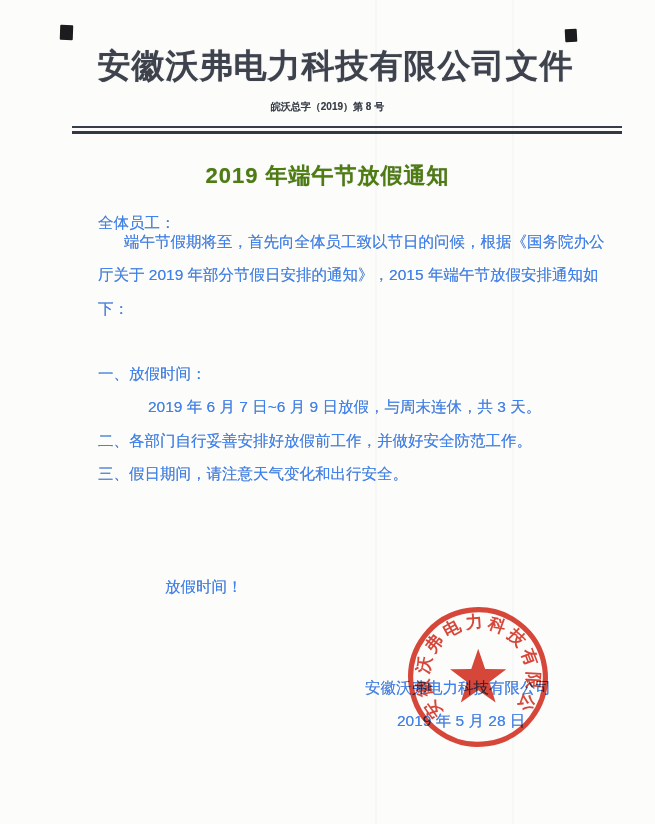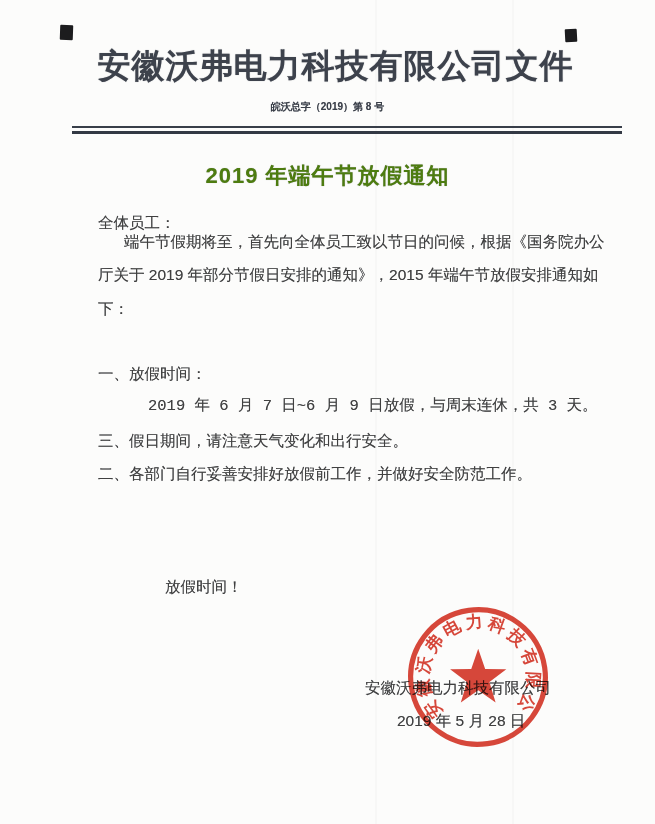--- a/index.html
+++ b/index.html
@@ -36,29 +36,29 @@
     border-top:2px solid #383e49;border-bottom:3px solid #333944;
     background:transparent;
   }
   .notice-title{
     position:absolute;top:161px;left:0;width:100%;
     text-align:center;font-size:22px;font-weight:700;letter-spacing:1px;
     color:#4d7c0f;text-shadow:0 0 .8px rgba(59,64,74,.45);
     white-space:nowrap;
   }
   .bodytext{
-    font-size:15.5px;line-height:33.4px;color:#404040;
+    font-size:15.5px;line-height:33.4px;color:#3b82f6;
     text-shadow:0 0 .6px rgba(62,67,77,.5);
     white-space:nowrap;
   }
   .salutation{position:absolute;top:206px;left:98px;}
   .intro{position:absolute;top:225px;left:98px;}
   .intro .l1{padding-left:26px;}
   .list{position:absolute;top:357px;left:98px;}
-  .list .detail{padding-left:50px;font-family:Liberation Mono, monospace;}
+  .list .detail{padding-left:50px;}
   .closing{position:absolute;top:570px;left:165px;}
   .sig-company{position:absolute;top:671px;left:365px;}
   .sig-date{position:absolute;top:704px;left:397px;}
 
   .seal{
     position:absolute;left:404px;top:603px;width:148px;height:148px;
     mix-blend-mode:multiply;opacity:.93;filter:blur(.3px);
   }
 </style>
 </head>
@@ -83,22 +83,22 @@
 
   <div class="bodytext intro">
     <div class="l1">端午节假期将至，首先向全体员工致以节日的问候，根据《国务院办公</div>
     <div class="l2">厅关于 2019 年部分节假日安排的通知》，2015 年端午节放假安排通知如</div>
     <div class="l3">下：</div>
   </div>
 
   <div class="bodytext list">
     <div>一、放假时间：</div>
     <div class="detail">2019 年 6 月 7 日~6 月 9 日放假，与周末连休，共 3 天。</div>
+    <div>二、各部门自行妥善安排好放假前工作，并做好安全防范工作。</div>
     <div>三、假日期间，请注意天气变化和出行安全。</div>
-    <div>二、各部门自行妥善安排好放假前工作，并做好安全防范工作。</div>
   </div>
 
   <div class="bodytext closing">放假时间！</div>
 
   <div class="bodytext sig-company">安徽沃弗电力科技有限公司</div>
   <div class="bodytext sig-date">2019 年 5 月 28 日</div>
 
   <svg class="seal" viewBox="0 0 200 200" aria-hidden="true">
     <g transform="rotate(-8 100 100)">
       <circle cx="100" cy="100" r="91" fill="none" stroke="#d63a2c" stroke-width="7"></circle>

